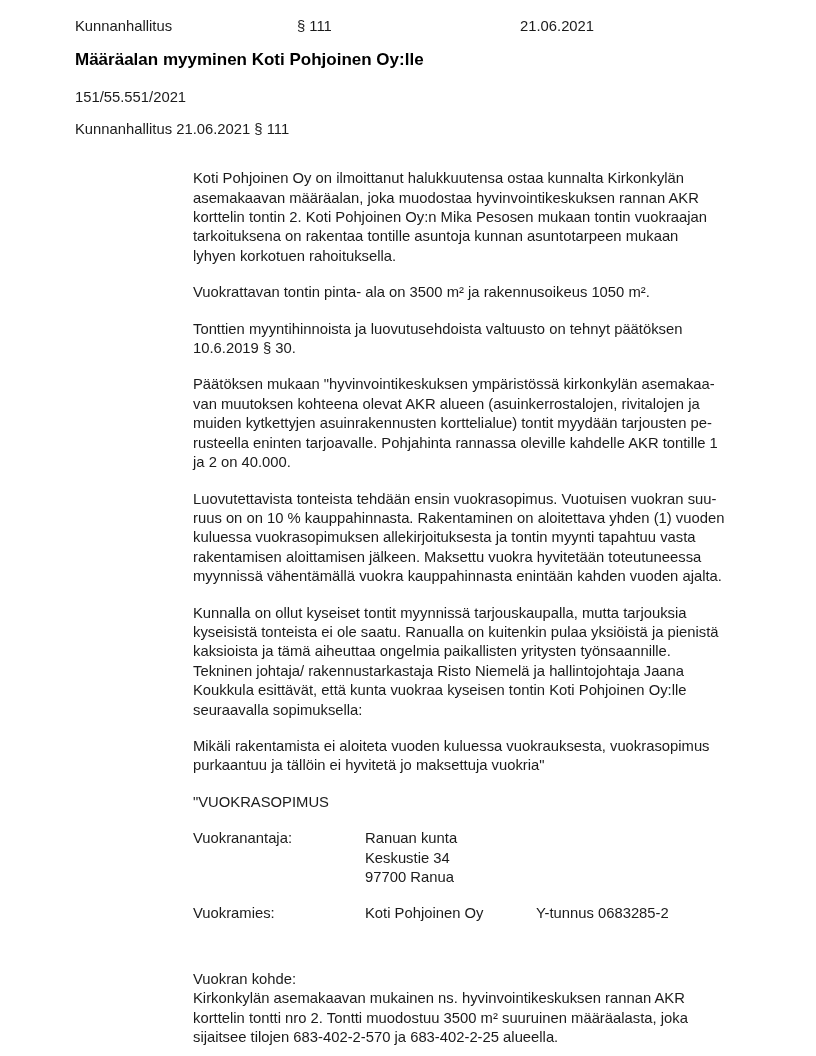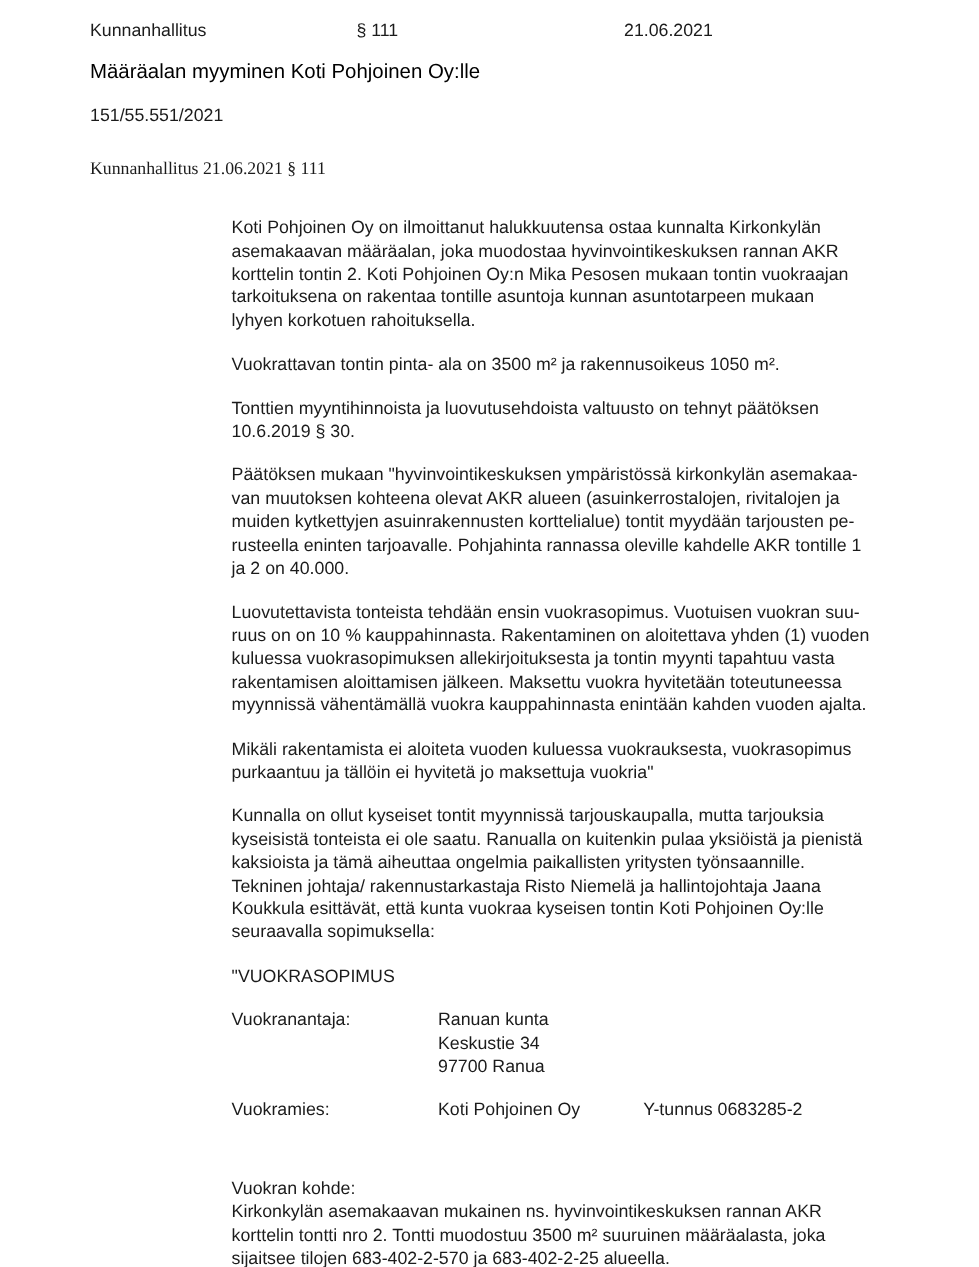--- a/index.html
+++ b/index.html
@@ -24,25 +24,25 @@
     display: flex;
     align-items: flex-start;
   }
   .doc-header .col-committee { width: 222px; }
   .doc-header .col-section   { width: 223px; }
   .doc-header .col-date      { flex: 1; }
   .doc-title {
     margin-top: 14px;
     font-size: 17px;
     line-height: 20px;
-    font-weight: normal;
+    font-weight: bold;
     color: #000000;
   }
   .case-number { margin-top: 18px; }
-  .meeting-ref { margin-top: 24px; font-family: Liberation Serif, serif; }
+  .meeting-ref { margin-top: 12px; }
   .body-block {
     margin-left: 118px;   
     margin-top: 30px;
     width: 590px;
   }
   .para {
     white-space: pre-line;
     margin: 0 0 17px 0;
   }
   .contract-heading {
@@ -91,28 +91,28 @@
     <p class="para">Päätöksen mukaan "hyvinvointikeskuksen ympäristössä kirkonkylän asemakaa-
 van muutoksen kohteena olevat AKR alueen (asuinkerrostalojen, rivitalojen ja
 muiden kytkettyjen asuinrakennusten korttelialue) tontit myydään tarjousten pe-
 rusteella eninten tarjoavalle. Pohjahinta rannassa oleville kahdelle AKR tontille 1
 ja 2 on 40.000.</p>
     <p class="para">Luovutettavista tonteista tehdään ensin vuokrasopimus. Vuotuisen vuokran suu-
 ruus on on 10 % kauppahinnasta. Rakentaminen on aloitettava yhden (1) vuoden
 kuluessa vuokrasopimuksen allekirjoituksesta ja tontin myynti tapahtuu vasta
 rakentamisen aloittamisen jälkeen. Maksettu vuokra hyvitetään toteutuneessa
 myynnissä vähentämällä vuokra kauppahinnasta enintään kahden vuoden ajalta.</p>
-    <p class="para">Mikäli rakentamista ei aloiteta vuoden kuluessa vuokrauksesta, vuokrasopimus
-purkaantuu ja tällöin ei hyvitetä jo maksettuja vuokria"</p>
     <p class="para">Kunnalla on ollut kyseiset tontit myynnissä tarjouskaupalla, mutta tarjouksia
 kyseisistä tonteista ei ole saatu. Ranualla on kuitenkin pulaa yksiöistä ja pienistä
 kaksioista ja tämä aiheuttaa ongelmia paikallisten yritysten työnsaannille.
 Tekninen johtaja/ rakennustarkastaja Risto Niemelä ja hallintojohtaja Jaana
 Koukkula esittävät, että kunta vuokraa kyseisen tontin Koti Pohjoinen Oy:lle
 seuraavalla sopimuksella:</p>
+    <p class="para">Mikäli rakentamista ei aloiteta vuoden kuluessa vuokrauksesta, vuokrasopimus
+purkaantuu ja tällöin ei hyvitetä jo maksettuja vuokria"</p>
 
     <div class="contract-heading">"VUOKRASOPIMUS</div>
 
     <div class="party-row">
       <span class="party-label">Vuokranantaja:</span>
       <span class="party-value">Ranuan kunta
 Keskustie 34
 97700 Ranua</span>
     </div>
 

